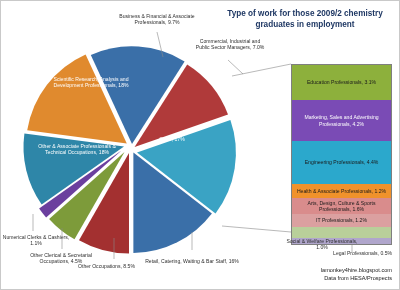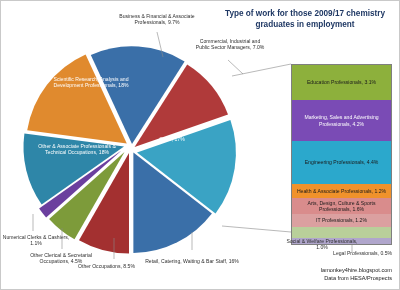--- a/index.html
+++ b/index.html
@@ -80,21 +80,21 @@
     font-size:5.6px;
     line-height:8px;
     color:#1a1a1a;
   }
 </style>
 </head>
 <body>
 
 <div id="frame"></div>
 
-<div id="chart-title">Type of work for those 2009/17 chemistry graduates in employment</div>
+<div id="chart-title">Type of work for those 2009/2 chemistry graduates in employment</div>
 
 <div id="pie-wrap">
   <svg id="pie-svg" width="258" height="230" viewBox="0 0 258 230">
     <g>
 
       <path fill="#e08a2e" d="M129 108 L 29.4 94.9 A 100.6 100.6 0 0 1 87.8 19.0 Z" transform="translate(-4.2,-2.6)"></path>
 
       <path fill="#3a6fa8" d="M129 108 L 87.8 19.0 A 100.6 100.6 0 0 1 181.6 25.4 Z" transform="translate(1.0,-2.0)"></path>
 
       <path fill="#b03a3a" d="M129 108 L 181.6 25.4 A 100.6 100.6 0 0 1 222.4 75.4 Z" transform="translate(3.6,1.0)"></path>

